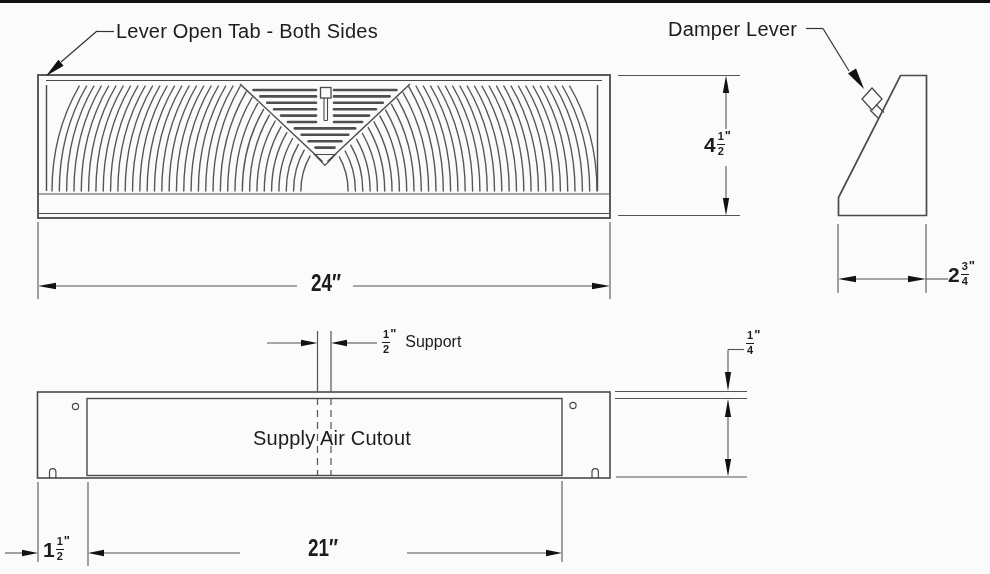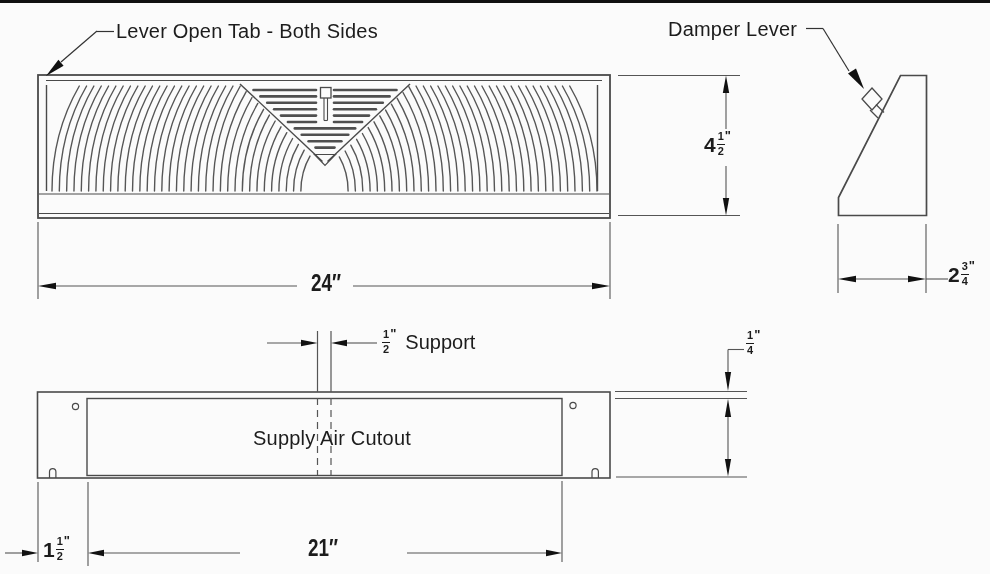--- a/index.html
+++ b/index.html
@@ -8,21 +8,21 @@
   .stage svg{position:absolute;left:0;top:0;}
   .lbl{position:absolute;font-size:20px;letter-spacing:.2px;white-space:nowrap;line-height:1.1;}
   .center{text-align:center;}
   .big{font-weight:700;font-size:23px;transform:scaleX(.82);transform-origin:center;letter-spacing:0;}
   .dim{position:absolute;display:flex;align-items:center;font-weight:700;line-height:1;white-space:nowrap;}
   .whole{font-size:21px;}
   .frac{display:inline-flex;flex-direction:column;align-items:center;font-size:11px;line-height:1.05;margin-left:1px;}
   .fnum{border-bottom:1.4px solid #1c1c1c;padding:0 1px 1px 1px;}
   .fden{padding-top:1px;}
   .unit{font-size:13px;align-self:flex-start;margin-top:-2px;}
-  .support-word{font-weight:400;font-size:20px;margin-left:9px;}
+  .support-word{font-weight:400;font-size:16px;margin-left:9px;}
 </style>
 </head>
 <body>
 
 <div class="stage">
 
 <svg id="art" width="990" height="574" viewBox="0 0 990 574">
 
   <rect x="0" y="0" width="990" height="3" fill="#101010"></rect>
 

